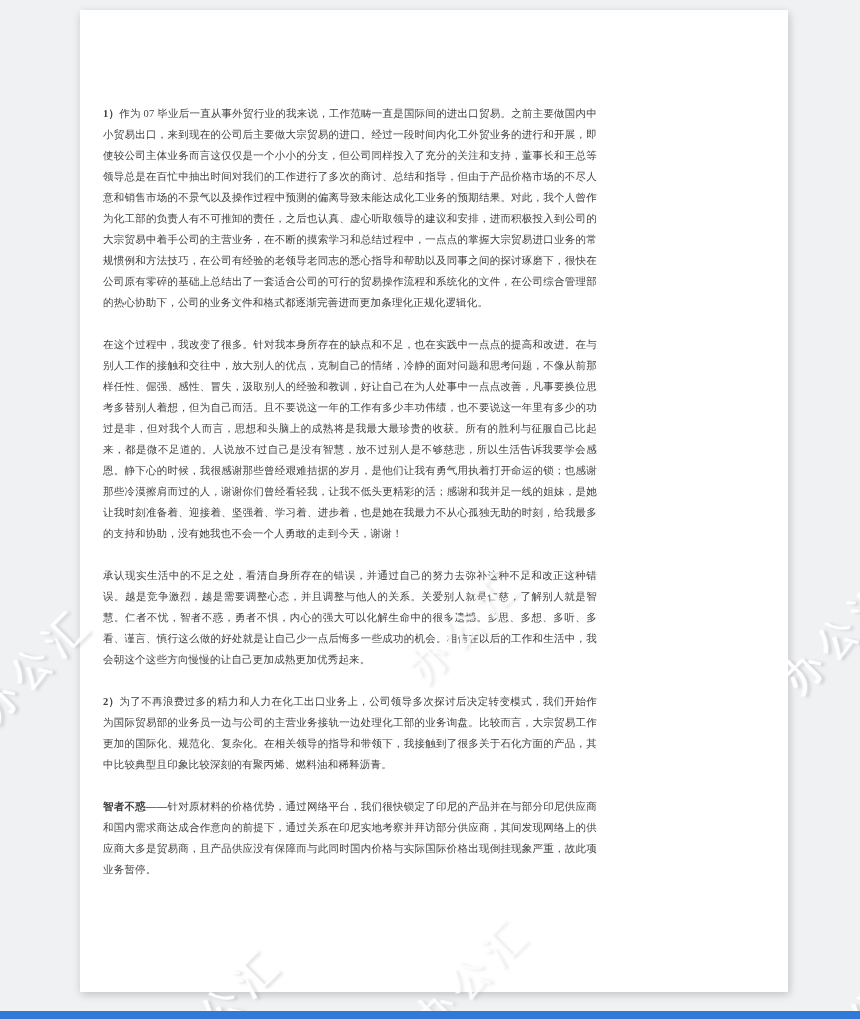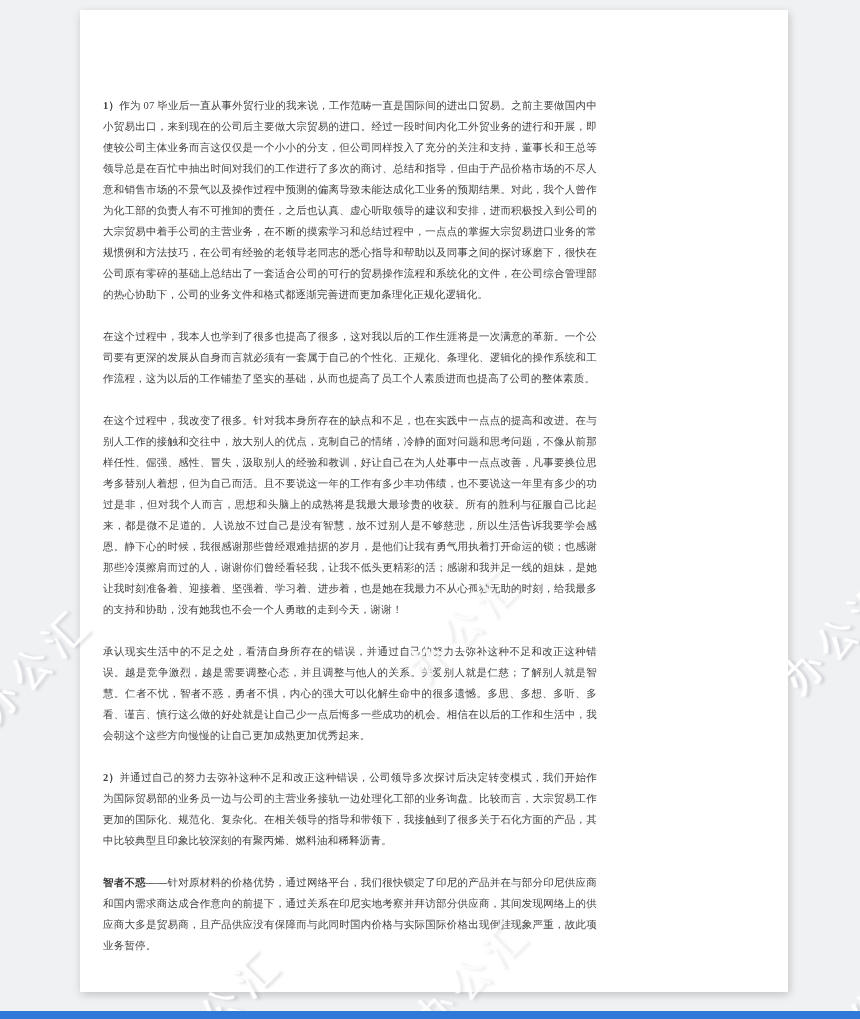--- a/index.html
+++ b/index.html
@@ -15,21 +15,21 @@
     width:708px;height:982px;
     box-shadow:0 3px 9px rgba(0,0,0,0.13), 3px 2px 7px rgba(0,0,0,0.07);
     z-index:1;
   }
   .doc-content{
     position:absolute;
     left:103px;top:87px;
     width:494px;
   }
   .doc-content p{
-    margin:8px 0 21px 0;
+    margin:16px 0 21px 0;
     font-size:10.5px;
     line-height:21px;
     text-align:justify;
     white-space:pre-line;
     letter-spacing:0.2px;
   }
   .doc-content p b{font-weight:bold;}
   .wm-layer{
     position:absolute;left:0;top:0;width:860px;height:1019px;
     z-index:5;pointer-events:none;overflow:hidden;
@@ -56,24 +56,23 @@
 </style>
 </head>
 <body>
 
 <div id="canvas" style="background: rgb(240, 241, 243); color: rgb(63, 63, 63);">
 
   <div class="paper" style="background: rgb(255, 255, 255);"></div>
 
   <div class="doc-content" style="z-index:2;">
     <p><b>1）</b><span>作为 07 毕业后一直从事外贸行业的我来说，工作范畴一直是国际间的进出口贸易。之前主要做国内中小贸易出口，来到现在的公司后主要做大宗贸易的进口。经过一段时间内化工外贸业务的进行和开展，即使较公司主体业务而言这仅仅是一个小小的分支，但公司同样投入了充分的关注和支持，董事长和王总等领导总是在百忙中抽出时间对我们的工作进行了多次的商讨、总结和指导，但由于产品价格市场的不尽人意和销售市场的不景气以及操作过程中预测的偏离导致未能达成化工业务的预期结果。对此，我个人曾作为化工部的负责人有不可推卸的责任，之后也认真、虚心听取领导的建议和安排，进而积极投入到公司的大宗贸易中着手公司的主营业务，在不断的摸索学习和总结过程中，一点点的掌握大宗贸易进口业务的常规惯例和方法技巧，在公司有经验的老领导老同志的悉心指导和帮助以及同事之间的探讨琢磨下，很快在公司原有零碎的基础上总结出了一套适合公司的可行的贸易操作流程和系统化的文件，在公司综合管理部的热心协助下，公司的业务文件和格式都逐渐完善进而更加条理化正规化逻辑化。</span></p>
-    <p><b></b><span>在这个过程中，我本人也学到了很多也提高了很多，这对我以后的工作生涯将是一次满意的革新。一个公司要有更深的发展从自身而言就必须有一套属于自己的个性化、正规化、条理化、逻辑化的操作系统和工作流程，这为以后的工作铺垫了坚实的基础，从而也提高了员工个人素质进而也提高了公司的整体素质。</span></p>
     <p><b></b><span>在这个过程中，我改变了很多。针对我本身所存在的缺点和不足，也在实践中一点点的提高和改进。在与别人工作的接触和交往中，放大别人的优点，克制自己的情绪，冷静的面对问题和思考问题，不像从前那样任性、倔强、感性、冒失，汲取别人的经验和教训，好让自己在为人处事中一点点改善，凡事要换位思考多替别人着想，但为自己而活。且不要说这一年的工作有多少丰功伟绩，也不要说这一年里有多少的功过是非，但对我个人而言，思想和头脑上的成熟将是我最大最珍贵的收获。所有的胜利与征服自己比起来，都是微不足道的。人说放不过自己是没有智慧，放不过别人是不够慈悲，所以生活告诉我要学会感恩。静下心的时候，我很感谢那些曾经艰难拮据的岁月，是他们让我有勇气用执着打开命运的锁；也感谢那些冷漠擦肩而过的人，谢谢你们曾经看轻我，让我不低头更精彩的活；感谢和我并足一线的姐妹，是她让我时刻准备着、迎接着、坚强着、学习着、进步着，也是她在我最力不从心孤独无助的时刻，给我最多的支持和协助，没有她我也不会一个人勇敢的走到今天，谢谢！</span></p>
     <p><b></b><span>承认现实生活中的不足之处，看清自身所存在的错误，并通过自己的努力去弥补这种不足和改正这种错误。越是竞争激烈，越是需要调整心态，并且调整与他人的关系。关爱别人就是仁慈；了解别人就是智慧。仁者不忧，智者不惑，勇者不惧，内心的强大可以化解生命中的很多遗憾。多思、多想、多听、多看、谨言、慎行这么做的好处就是让自己少一点后悔多一些成功的机会。相信在以后的工作和生活中，我会朝这个这些方向慢慢的让自己更加成熟更加优秀起来。</span></p>
-    <p><b>2）</b><span>并通过自己的努力去弥补这种不足和改正这种错误，公司领导多次探讨后决定转变模式，我们开始作为国际贸易部的业务员一边与公司的主营业务接轨一边处理化工部的业务询盘。比较而言，大宗贸易工作更加的国际化、规范化、复杂化。在相关领导的指导和带领下，我接触到了很多关于石化方面的产品，其中比较典型且印象比较深刻的有聚丙烯、燃料油和稀释沥青。</span></p>
+    <p><b>2）</b><span>为了不再浪费过多的精力和人力在化工出口业务上，公司领导多次探讨后决定转变模式，我们开始作为国际贸易部的业务员一边与公司的主营业务接轨一边处理化工部的业务询盘。比较而言，大宗贸易工作更加的国际化、规范化、复杂化。在相关领导的指导和带领下，我接触到了很多关于石化方面的产品，其中比较典型且印象比较深刻的有聚丙烯、燃料油和稀释沥青。</span></p>
     <p><b>智者不惑——</b><span>针对原材料的价格优势，通过网络平台，我们很快锁定了印尼的产品并在与部分印尼供应商和国内需求商达成合作意向的前提下，通过关系在印尼实地考察并拜访部分供应商，其间发现网络上的供应商大多是贸易商，且产品供应没有保障而与此同时国内价格与实际国际价格出现倒挂现象严重，故此项业务暂停。</span></p>
   </div>
 
   <div class="wm-layer">
     <div class="wm" style="left:-38px;top:638px;">办公汇</div>
     <div class="wm" style="left:768px;top:608px;">办公汇</div>
     <div class="wm on-page" style="left:392px;top:598px;">办公汇</div>
     <div class="wm" style="left:152px;top:978px;">办公汇</div>
     <div class="wm on-page" style="left:400px;top:948px;">办公汇</div>
     <div class="wm" style="left:800px;top:982px;">办公汇</div>

